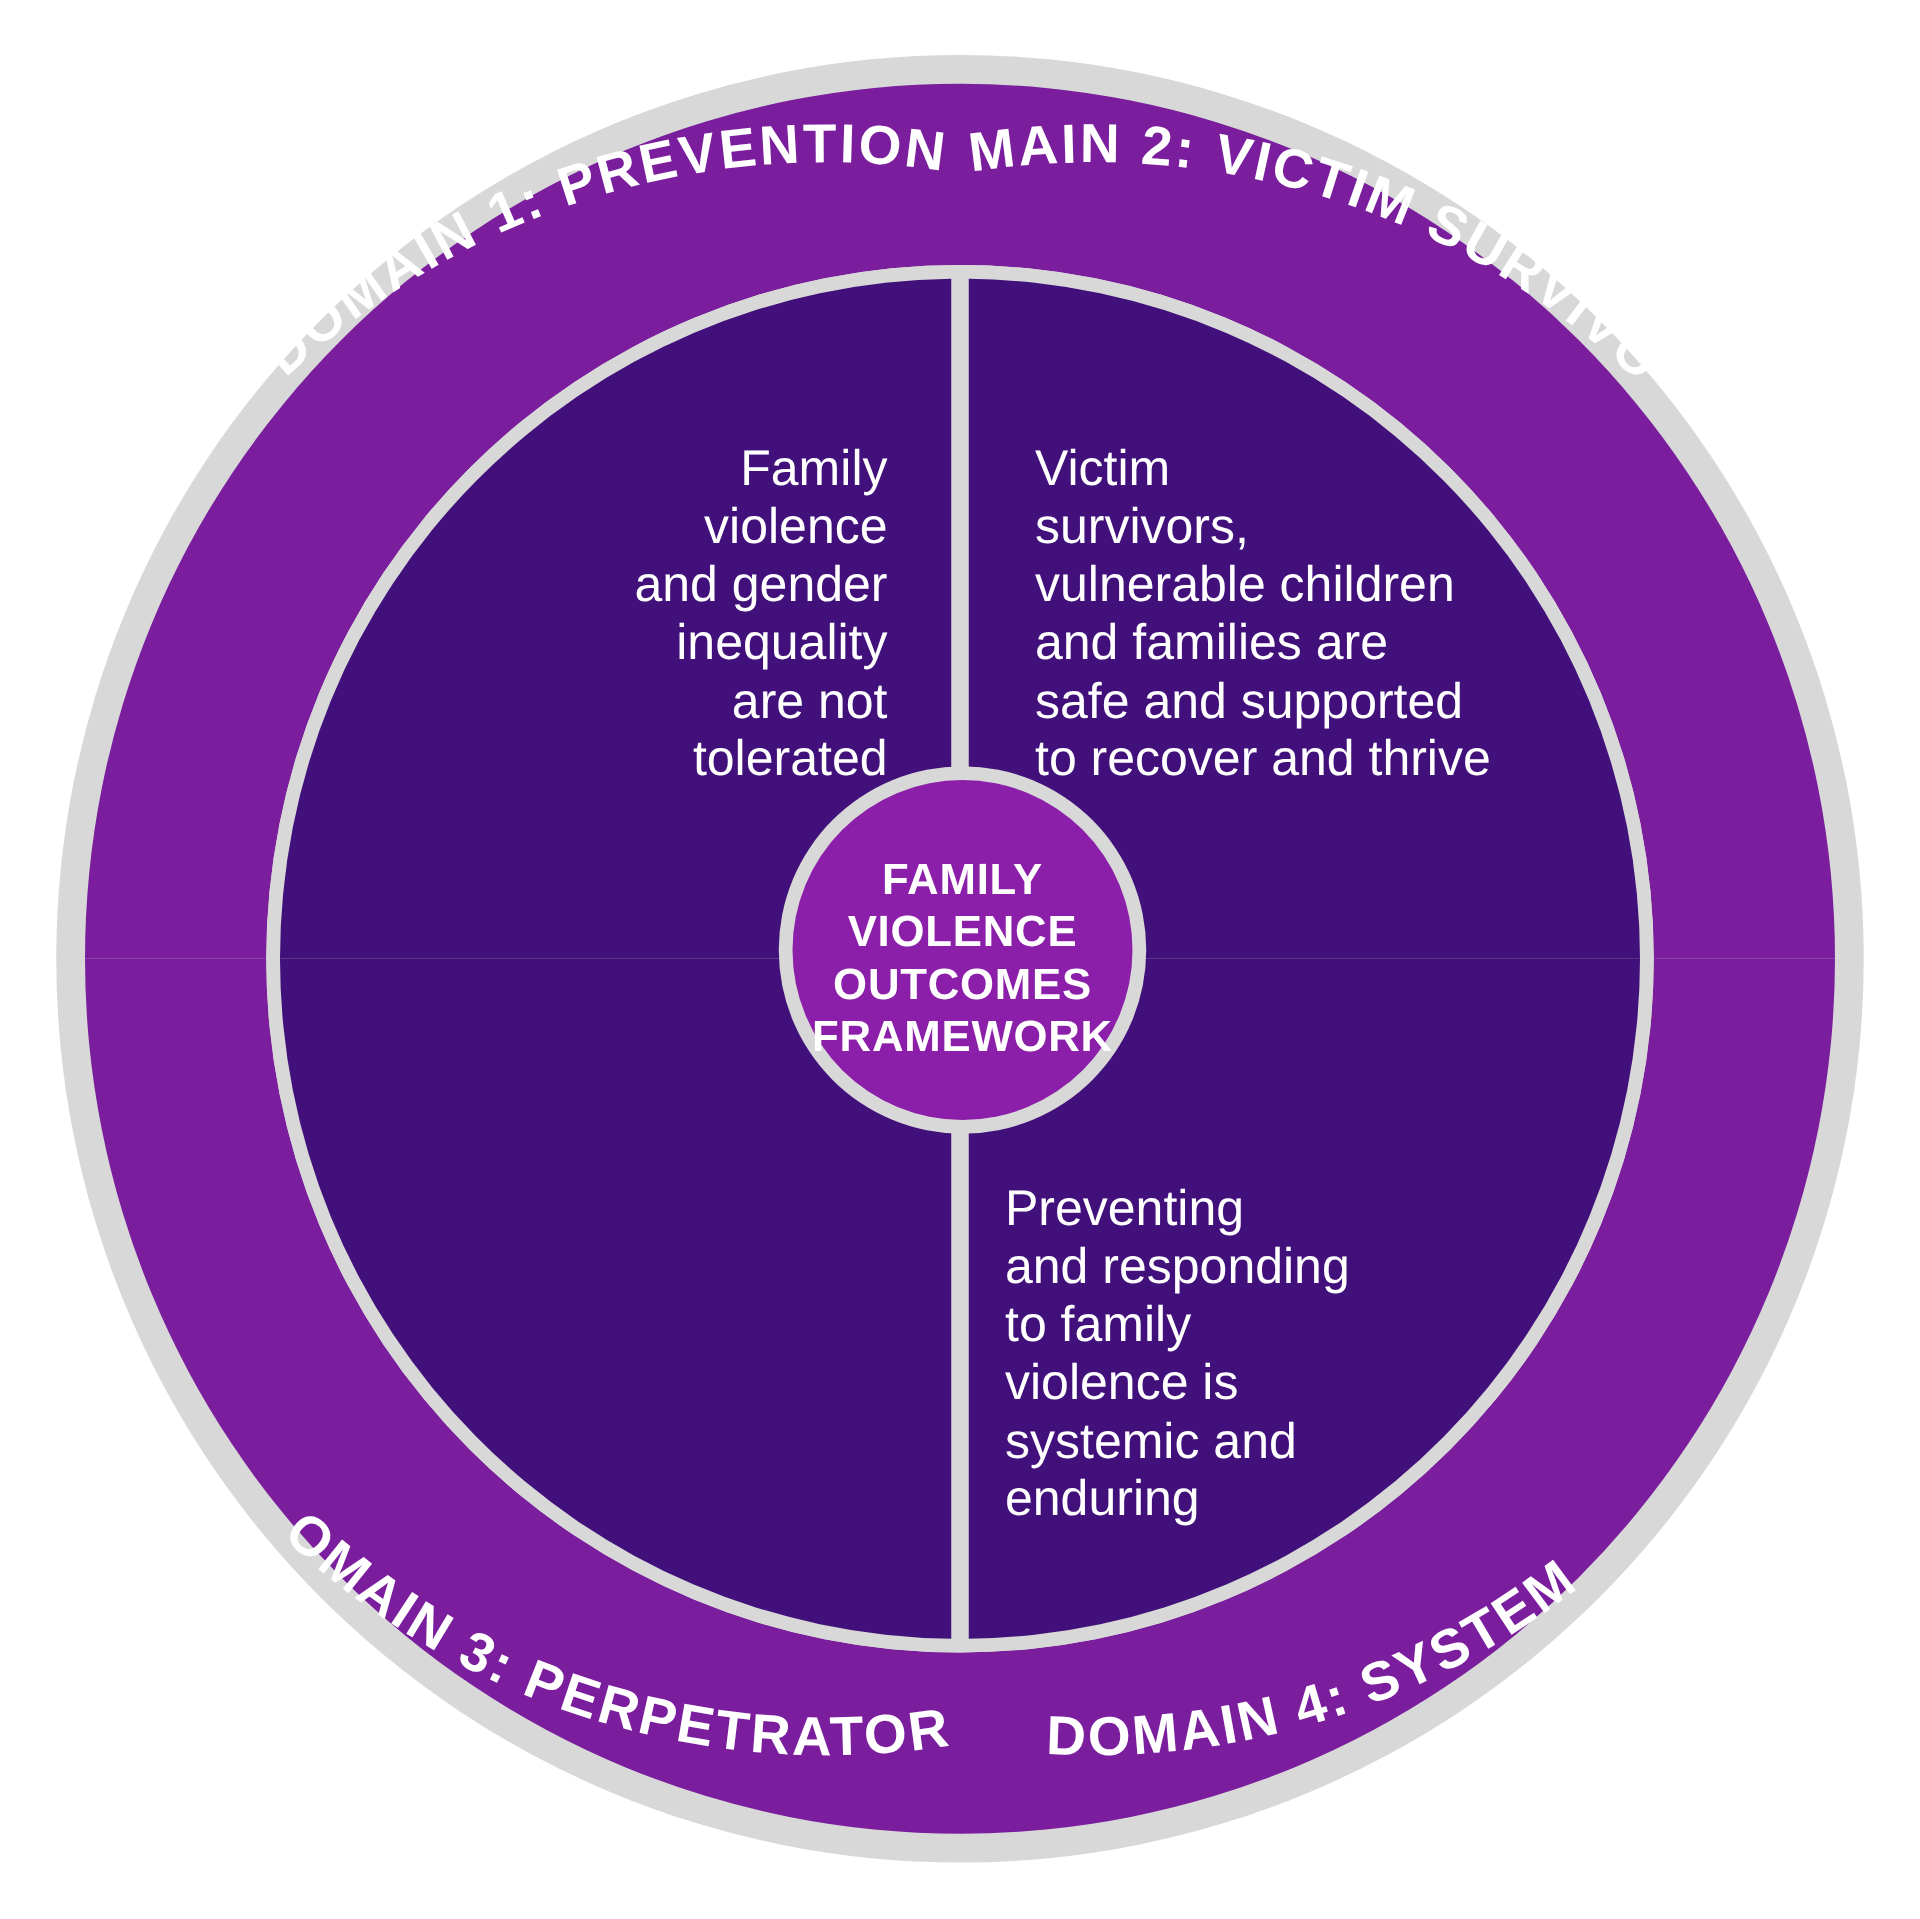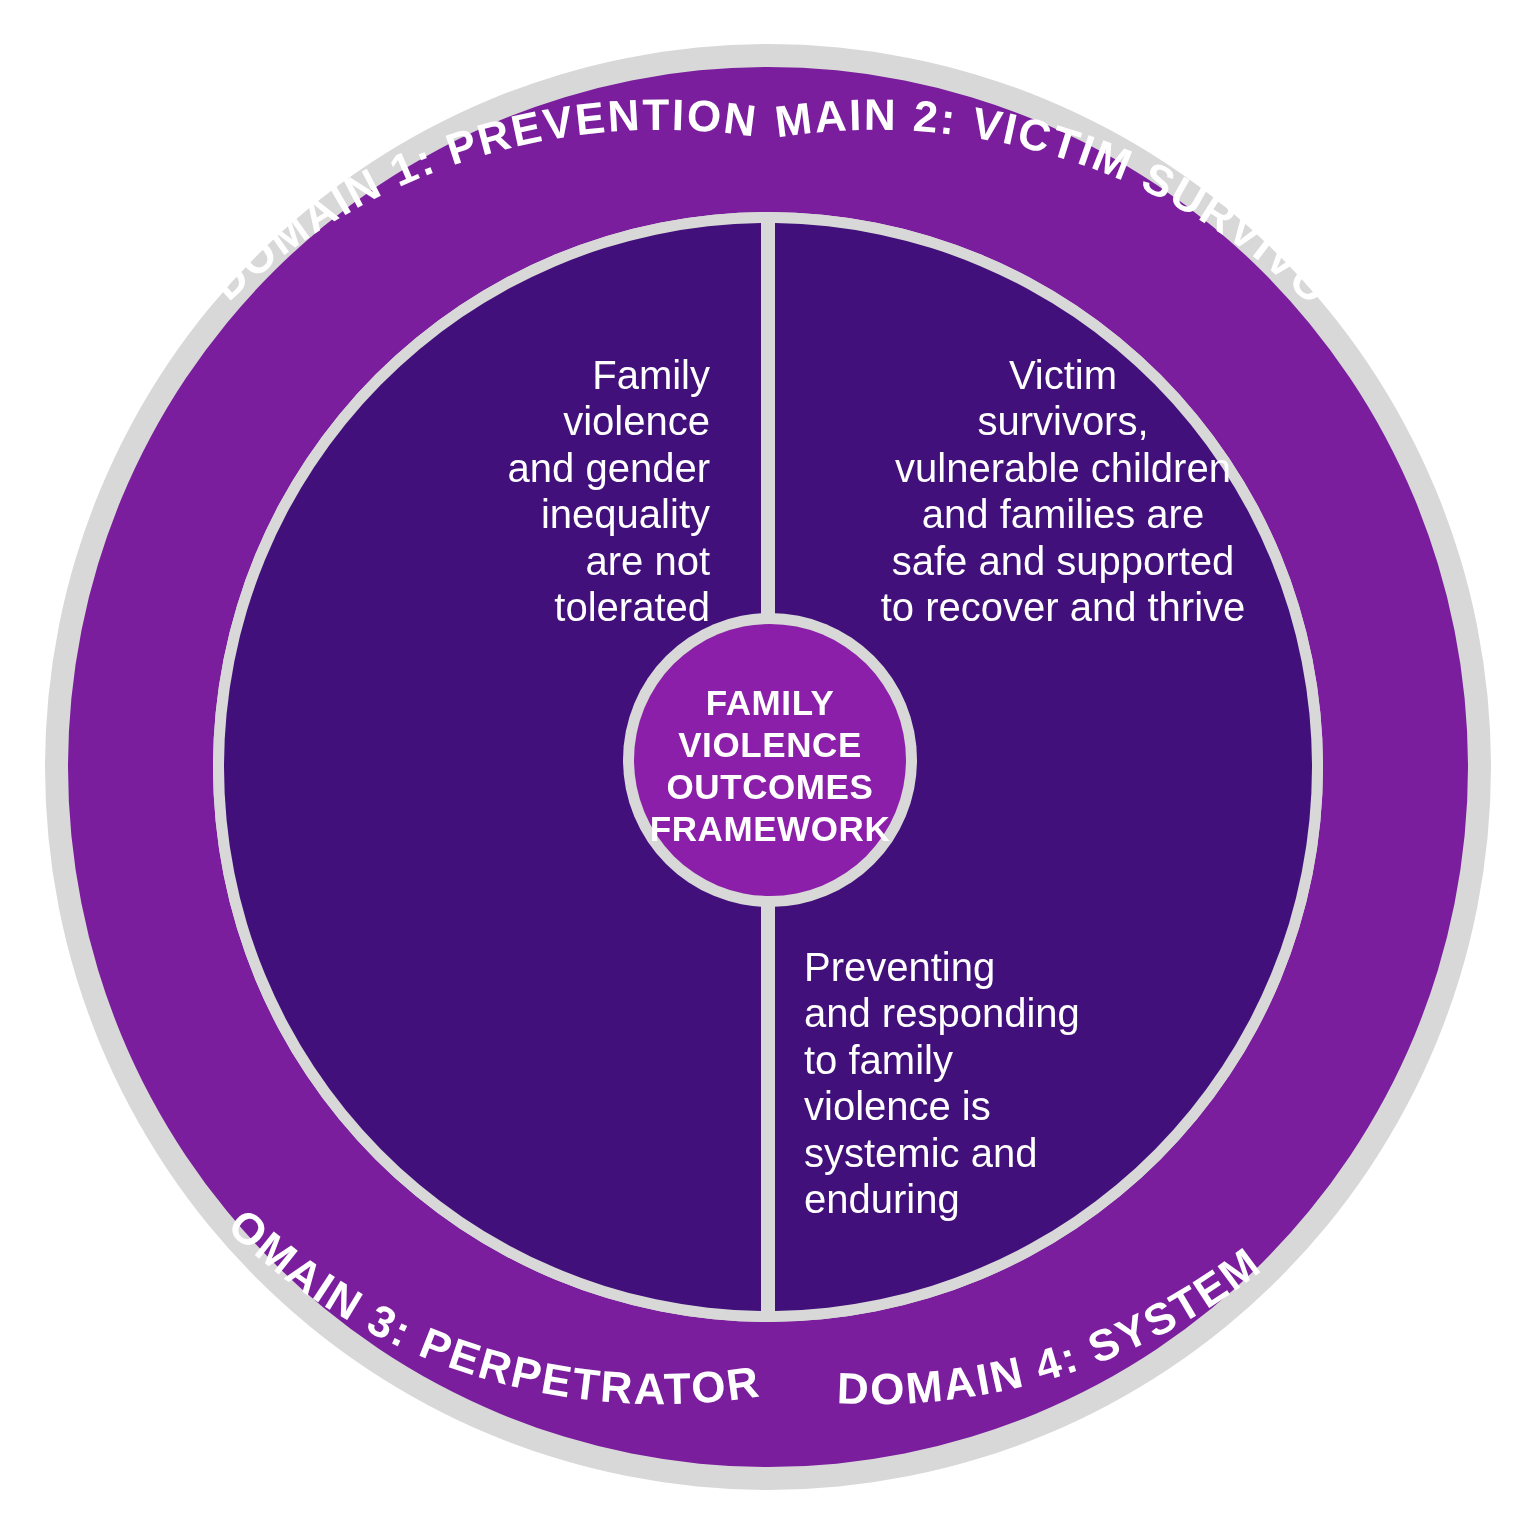--- a/index.html
+++ b/index.html
@@ -53,21 +53,21 @@
   #quad-text-1 {
     left: 290px;
     top: 352px;
     width: 420px;
     text-align: right;
   }
   #quad-text-2 {
     left: 828px;
     top: 352px;
     width: 470px;
-    text-align: center;
+    text-align: left;
   }
   #quad-text-3 {
     left: 270px;
     top: 944px;
     width: 440px;
     text-align: right;
   }
   #quad-text-4 {
     left: 804px;
     top: 944px;

